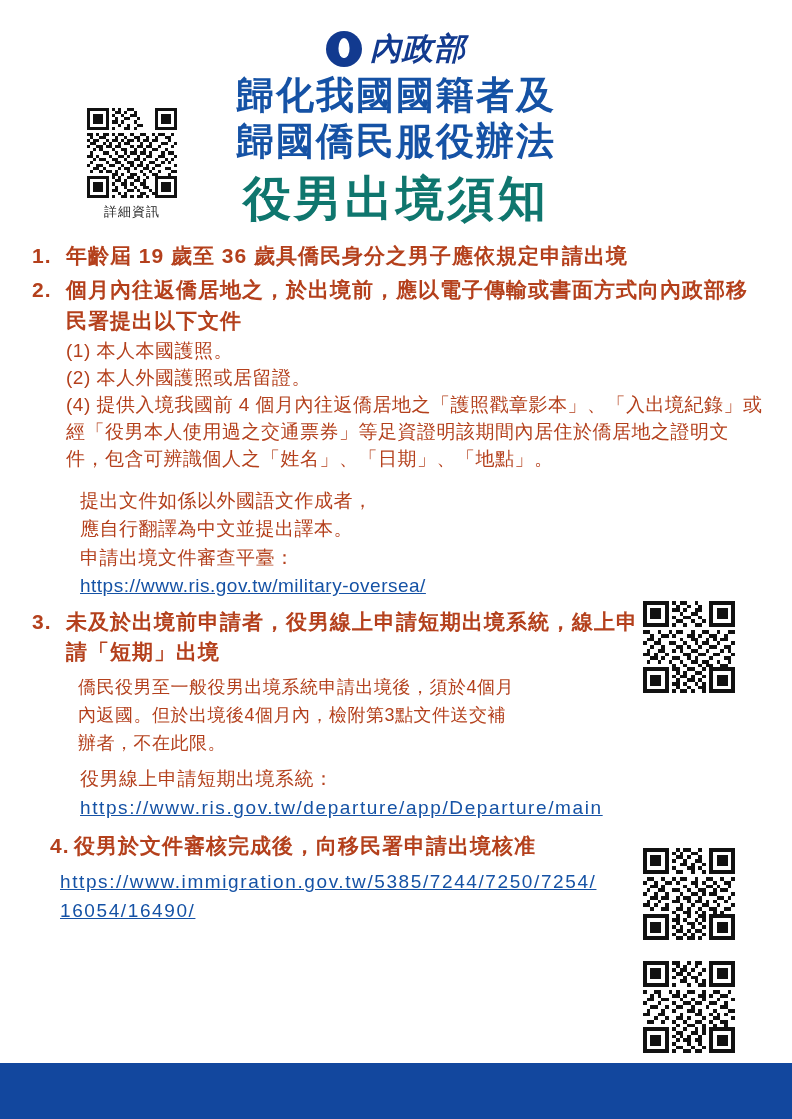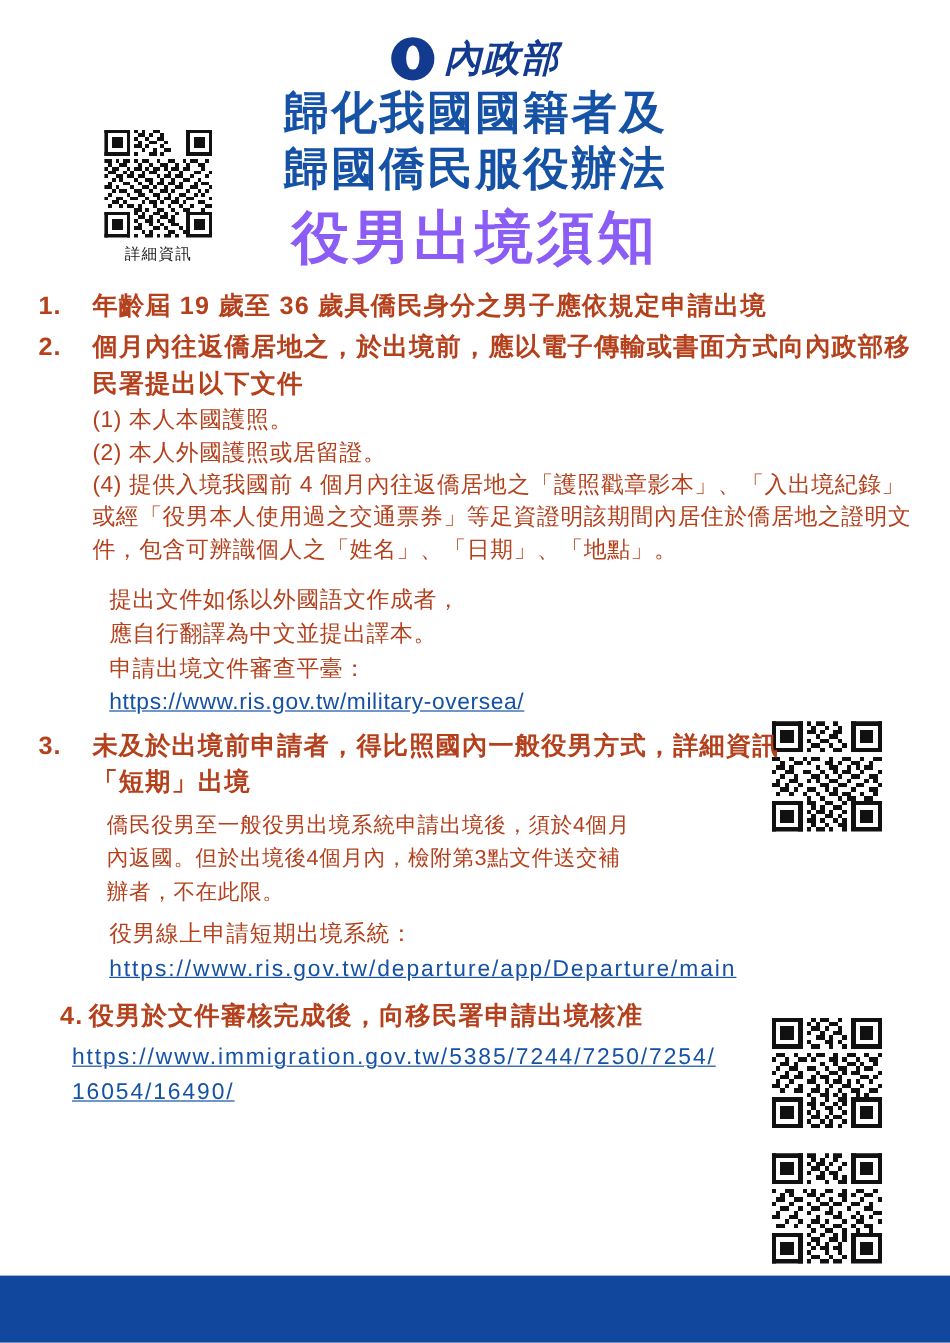--- a/index.html
+++ b/index.html
@@ -57,21 +57,21 @@
   .title-line {
     font-size: 38px;
     font-weight: bold;
     color: #1552a5;
     line-height: 1.22;
     letter-spacing: 2px;
   }
   .subtitle {
     font-size: 48px;
     font-weight: bold;
-    color: #8b5cf6;
+    color: #0f766e;
     letter-spacing: 3px;
     line-height: 1.25;
     margin-top: 4px;
   }
 
   
   .qr {
     background: #ffffff;
     padding: 3px;
     box-sizing: border-box;
@@ -116,21 +116,21 @@
   }
   .item-num {
     font-size: 21px;
     font-weight: bold;
     color: #b4401c;
     flex: none;
     width: 34px;
     line-height: 1.45;
     letter-spacing: 1px;
   }
-  .item-body { flex: 1; margin-left: 11px; }
+  .item-body { flex: 1; }
 
   .item-head {
     font-size: 21px;
     font-weight: bold;
     color: #b4401c;
     line-height: 1.45;
     letter-spacing: 1px;
   }
 
   .sub-list {
@@ -916,21 +916,21 @@
         <div class="note-line">應自行翻譯為中文並提出譯本。</div>
         <div class="note-line">申請出境文件審查平臺：</div>
         <a class="link" href="#">https://www.ris.gov.tw/military-oversea/</a>
       </div>
     </div>
   </div>
 
   <div class="item" style="margin-top:6px;">
     <div class="item-num">3.</div>
     <div class="item-body">
-      <div class="item-head" style="max-width:580px;">未及於出境前申請者，得比照國內一般役男方式，詳細資訊「短期」出境</div>
+      <div class="item-head" style="max-width:580px;">未及於出境前申請者，役男線上申請短期出境系統，線上申請「短期」出境</div>
       <div class="para" style="max-width:560px;">
         <div class="para-line">僑民役男至一般役男出境系統申請出境後，須於4個月</div>
         <div class="para-line">內返國。但於出境後4個月內，檢附第3點文件送交補</div>
         <div class="para-line">辦者，不在此限。</div>
       </div>
       <div class="note-block" style="margin-top:8px;max-width:560px;">
         <div class="note-line">役男線上申請短期出境系統：</div>
         <a class="link link-wide" href="#" style="max-width:540px;">https://www.ris.gov.tw/departure/app/Departure/main</a>
       </div>
     </div>

